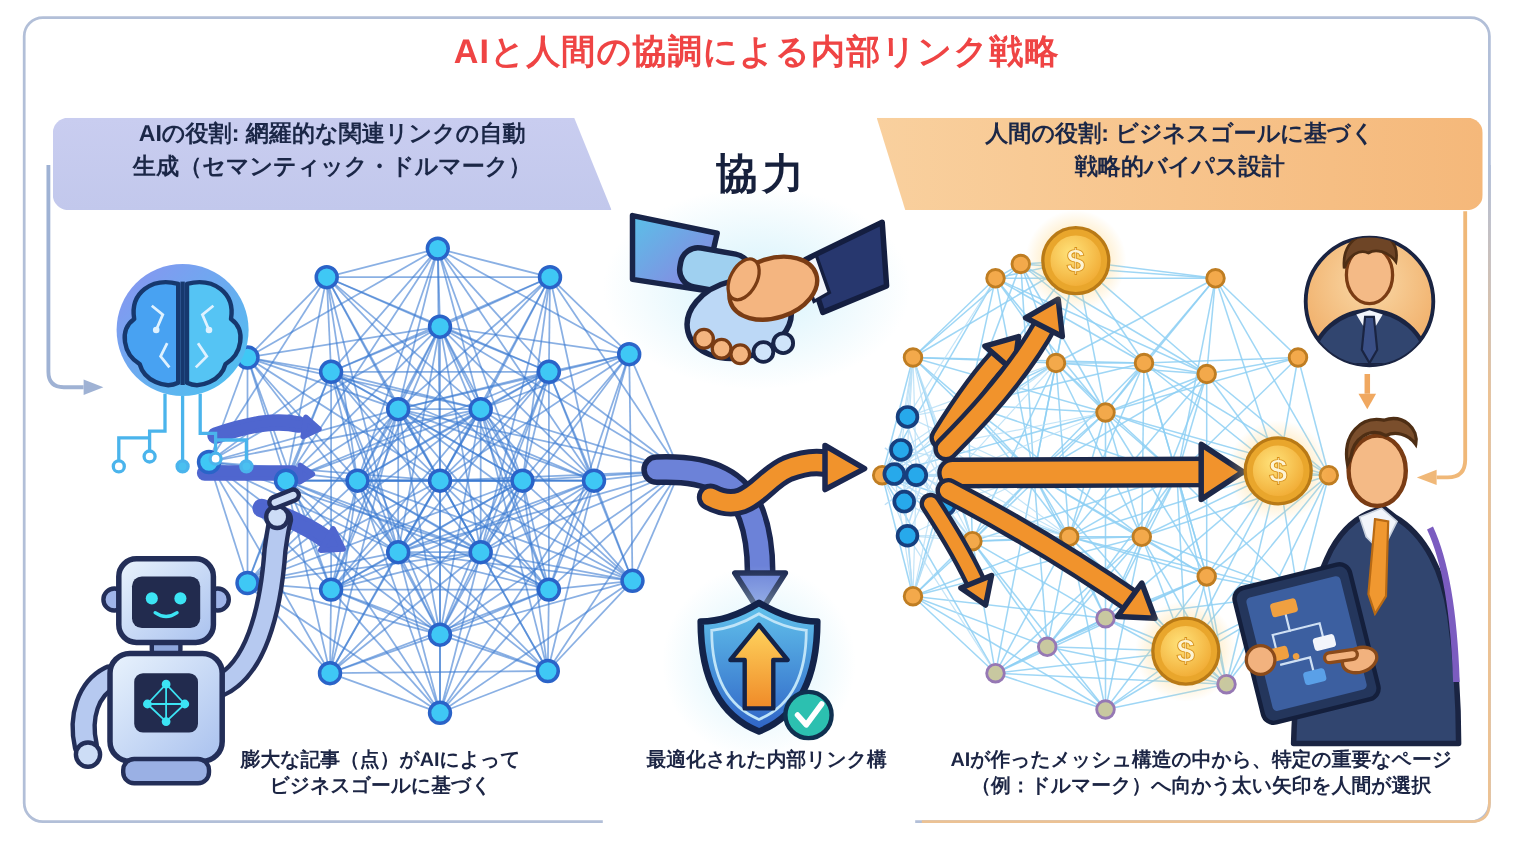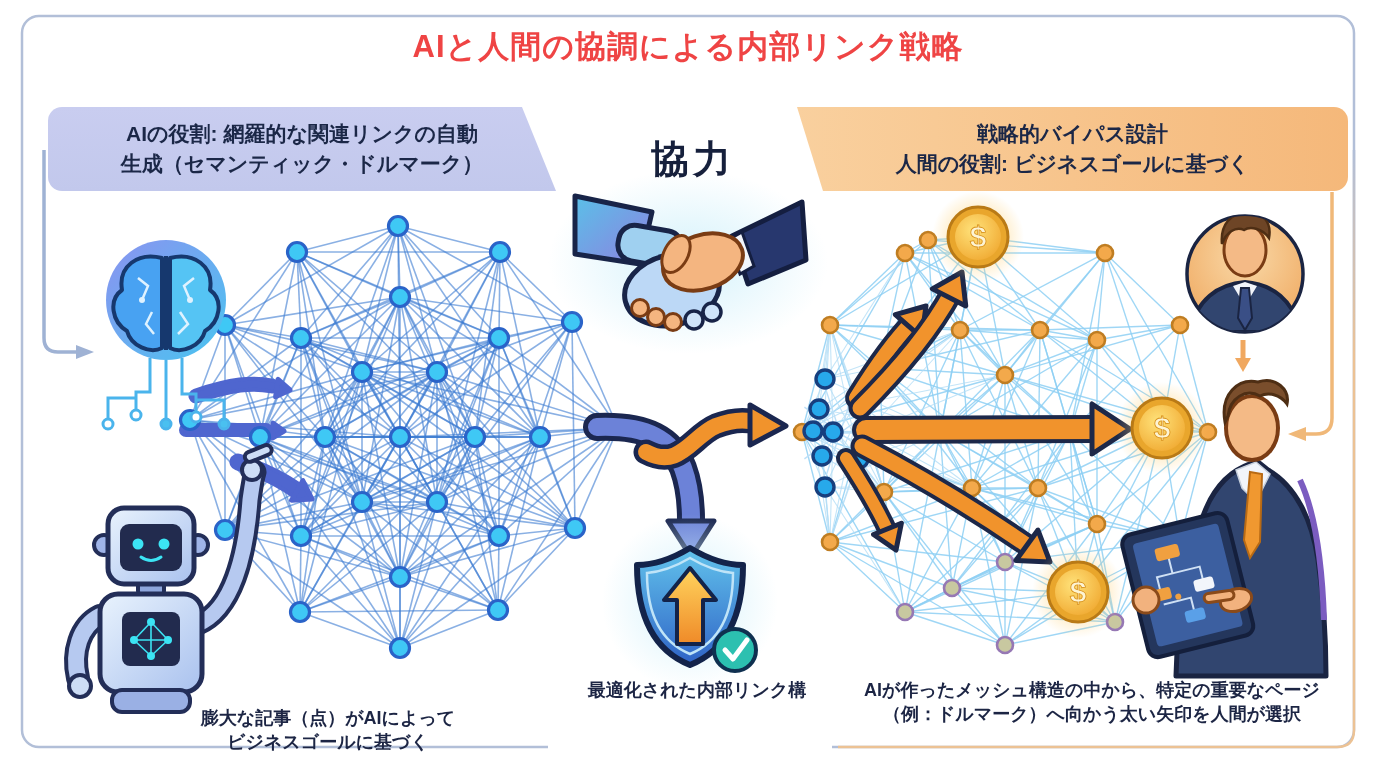--- a/index.html
+++ b/index.html
@@ -2,32 +2,32 @@
 <html><head>
 <meta charset="utf-8">
 <style>
   html,body{margin:0;padding:0;background:#ffffff;}
   #canvas{position:relative;width:1376px;height:768px;background:#ffffff;overflow:hidden;
           font-family:"Liberation Sans","DejaVu Sans",sans-serif;}
   #scene{position:absolute;left:0;top:0;}
   .txt{position:absolute;color:#1c2544;font-weight:bold;text-align:center;line-height:1.35;}
   #title{left:0;right:0;top:26px;font-size:31px;font-weight:800;color:#ef4444;letter-spacing:1px;}
   #coop-label{left:598px;top:134px;width:190px;font-size:38px;color:#16203c;letter-spacing:4px;}
-  .hdr{position:absolute;display:flex;flex-direction:column;justify-content:center;align-items:center;
+  .hdr{position:absolute;display:flex;flex-direction:column;align-items:center;
        font-weight:bold;font-size:21px;color:#1b2747;line-height:1.45;}
   #hdr-left{left:48px;top:107px;width:508px;height:84px;
       background:linear-gradient(180deg,#c9cdf0,#c2c8ec);
       border-radius:14px 0 0 14px;
       clip-path:polygon(0 0, calc(100% - 34px) 0, 100% 100%, 0 100%);}
   #hdr-right{left:797px;top:107px;width:551px;height:84px;
       background:linear-gradient(90deg,#f9d09e,#f5b87a);
       border-radius:0 14px 14px 0;
       clip-path:polygon(0 0, 100% 0, 100% 100%, 26px 100%);}
   .cap{font-size:18px;}
-  #cap-left{left:124px;top:678px;width:408px;margin-top:28px;}
+  #cap-left{left:142px;top:678px;width:408px;}
   #cap-center{left:558px;top:678px;width:278px;}
   #cap-right{left:822px;top:678px;width:540px;}
   .line{display:block;}
 </style>
 </head>
 <body>
 
 <div id="canvas">
 
 <svg id="scene" width="1376" height="768" viewBox="0 0 1376 768">
@@ -862,22 +862,22 @@
 </svg>
 
 <div id="title" class="txt">AIと人間の協調による内部リンク戦略</div>
 
 <div id="hdr-left" class="hdr">
   <span class="line">AIの役割: 網羅的な関連リンクの自動</span>
   <span class="line">生成（セマンティック・ドルマーク）</span>
 </div>
 
 <div id="hdr-right" class="hdr">
+  <span class="line">人間の役割: ビジネスゴールに基づく</span>
   <span class="line">戦略的バイパス設計</span>
-  <span class="line">人間の役割: ビジネスゴールに基づく</span>
 </div>
 
 <div id="coop-label" class="txt">協力</div>
 
 <div id="cap-left" class="txt cap">
   <span class="line">膨大な記事（点）がAIによって</span>
   <span class="line">ビジネスゴールに基づく</span>
 </div>
 
 <div id="cap-center" class="txt cap">

